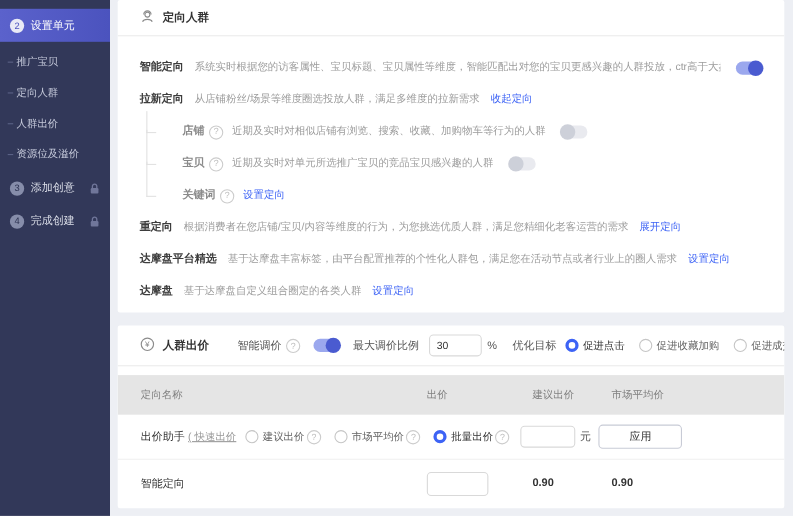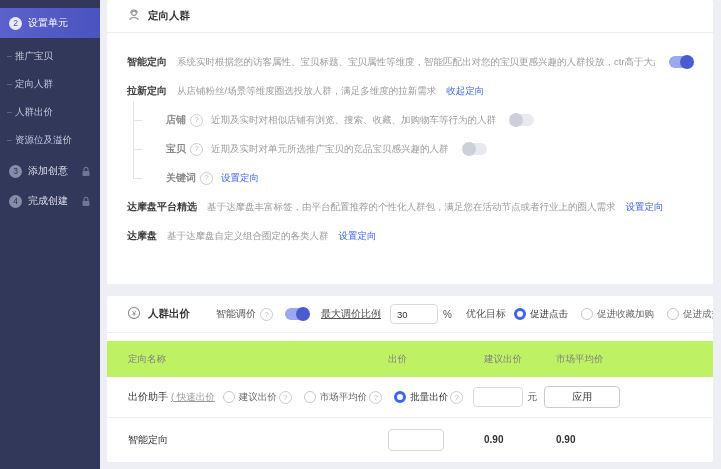--- a/index.html
+++ b/index.html
@@ -52,33 +52,33 @@
   .tog{width:24px;height:12px;border-radius:7px;position:relative;flex-shrink:0;cursor:pointer;margin-left:4px;}
   .tog.on{background:#9ba8ee;}
   .tog.on::after{content:'';position:absolute;right:-1px;top:-1px;width:14px;height:14px;border-radius:50%;background:#4a5bd0;}
   .tog.off{background:#e9eaef;}
   .tog.off::after{content:'';position:absolute;left:-1px;top:-1px;width:14px;height:14px;border-radius:50%;background:#cdd0d9;}
 
   
   .bid-header{display:flex;align-items:center;height:36px;padding:0 20px;border-bottom:1px solid #ececec;white-space:nowrap;}
   .bid-title{font-weight:bold;font-size:10.5px;color:#333;margin:0 26px 0 7px;}
   .mini-label{color:#555;margin-right:4px;}
-  .ratio-label{margin-left:12px;color:#555;text-decoration:underline;}
+  .ratio-label{margin-left:12px;color:#555;}
   .inp{border:1px solid #d9d9d9;border-radius:4px;height:20px;box-sizing:border-box;
     padding:0 6px;font-size:9.5px;color:#333;font-family:inherit;outline:none;background:#fff;}
   .ratio-input{width:48px;margin:0 5px;}
   .pct{color:#555;margin-right:14px;}
   .goal-label{color:#555;margin-right:8px;}
   .radio{width:12px;height:12px;border-radius:50%;border:1px solid #c6c6c6;background:#fff;box-sizing:border-box;flex-shrink:0;cursor:pointer;}
   .radio.sel{border:3.5px solid #3d63f5;}
   .rl{margin:0 13px 0 4px;color:#666;font-size:9.5px;cursor:pointer;}
   .rl.sel{color:#333;font-weight:normal;}
 
   .grid{display:grid;grid-template-columns:281px 96px 72px 1fr;align-items:center;}
-  .thead{height:36px;background:#bef264;color:#808080;margin-top:8px;font-size:9.5px;}
+  .thead{height:36px;background:#e5e5e5;color:#808080;margin-top:8px;font-size:9.5px;}
   .cell-pad{padding-left:21px;}
   .assist-row{display:flex;align-items:center;height:40px;padding:0 21px;border-bottom:1px solid #f0f0f0;white-space:nowrap;}
   .assist-label{font-weight:normal;color:#333;}
   .assist-hint{color:#999;font-size:9.5px;margin:0 8px 0 3px;text-decoration:underline;}
   .assist-input{width:50px;margin:0 4px 0 2px;}
   .unit{color:#555;margin-right:7px;}
   .btn{border:1px solid #c8cbd6;border-radius:4px;background:#fff;color:#333;font-size:10px;
     padding:3px 27px;cursor:pointer;font-family:inherit;}
   .data-row{height:43px;}
   .bid-input{width:56px;height:22px;}
@@ -173,20 +173,25 @@
         <span class="tdesc">近期及实时对单元所选推广宝贝的竞品宝贝感兴趣的人群</span>
         <span class="tog off"></span>
       </div>
 
       <div class="trow tree-row">
         <span class="tree-label">关键词</span>
         <span class="help"></span>
         <span class="tlink">设置定向</span>
       </div>
 
+      <div class="trow">
+        <span class="tlabel">重定向</span>
+        <span class="tdesc">根据消费者在您店铺/宝贝/内容等维度的行为，为您挑选优质人群，满足您精细化老客运营的需求</span>
+        <span class="tlink">展开定向</span>
+      </div>
 
       <div class="trow">
         <span class="tlabel">达摩盘平台精选</span>
         <span class="tdesc">基于达摩盘丰富标签，由平台配置推荐的个性化人群包，满足您在活动节点或者行业上的圈人需求</span>
         <span class="tlink">设置定向</span>
       </div>
 
       <div class="trow">
         <span class="tlabel">达摩盘</span>
         <span class="tdesc">基于达摩盘自定义组合圈定的各类人群</span>

